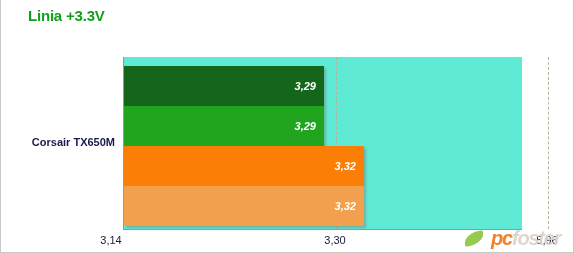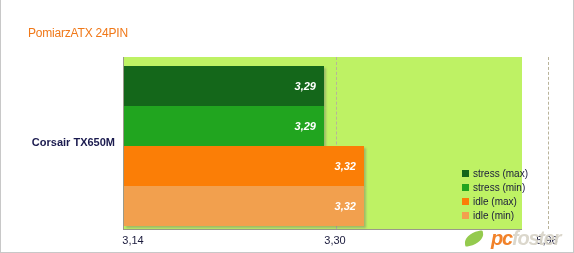--- a/index.html
+++ b/index.html
@@ -44,21 +44,21 @@
     white-space: nowrap;
   }
 
   
   #plot-area {
     position: absolute;
     left: 122px;
     top: 57px;
     width: 399px;
     height: 173px;
-    background: #bef264;
+    background: #5eead4;
     border-left: 1px solid #9a9a8a;
     border-bottom: 1px solid #9a9a8a;
     box-sizing: border-box;
   }
   .gridline {
     position: absolute;
     top: 0;
     bottom: 0;
     width: 0;
     border-left: 1px dashed #b9b39a;
@@ -162,21 +162,21 @@
     line-height: 20px;
   }
   #watermark-text .wm-pc { color: #f07818; }
   #watermark-text .wm-foster { color: #d8d4c8; }
 </style>
 </head>
 <body>
 
 <div id="chart-root">
 
-  <div id="chart-subtitle">PomiarzATX 24PIN</div>
+  <div id="chart-title">Linia +3.3V</div>
 
   <div id="category-label-wrap">
     <div id="category-label">Corsair TX650M</div>
   </div>
 
   <div id="plot-area">
     <div class="gridline" style="left:212px;"></div>
     <div class="gridline" style="left:424px;"></div>
 
     <div class="bar" style="top:9px; height:40px; width:200px; background:#14671a;">
@@ -189,41 +189,23 @@
 
     <div class="bar" style="top:89px; height:40px; width:240px; background:#fb7e06;">
       <span class="bar-label">3,32</span>
     </div>
 
     <div class="bar" style="top:129px; height:40px; width:240px; background:#f2a04e;">
       <span class="bar-label">3,32</span>
     </div>
   </div>
 
-  <div class="x-tick-label" style="left:132px;">3,14</div>
+  <div class="x-tick-label" style="left:110px;">3,14</div>
   <div class="x-tick-label" style="left:334px;text-align:center;">3,30</div>
   <div class="x-tick-label" style="left:546px;">5,96</div>
 
-  <div id="legend">
-    <div class="legend-item">
-      <span class="legend-swatch" style="background:#14671a;"></span>
-      <span>stress (max)</span>
-    </div>
-    <div class="legend-item">
-      <span class="legend-swatch" style="background:#21a51f;"></span>
-      <span>stress (min)</span>
-    </div>
-    <div class="legend-item">
-      <span class="legend-swatch" style="background:#fb7e06;"></span>
-      <span>idle (max)</span>
-    </div>
-    <div class="legend-item">
-      <span class="legend-swatch" style="background:#f2a04e;"></span>
-      <span>idle (min)</span>
-    </div>
-  </div>
 
   <div id="watermark">
     <span id="watermark-leaf"></span>
     <span id="watermark-text"><span class="wm-pc">pc</span><span class="wm-foster">foster</span></span>
   </div>
 
 </div>
 
 </body></html>

